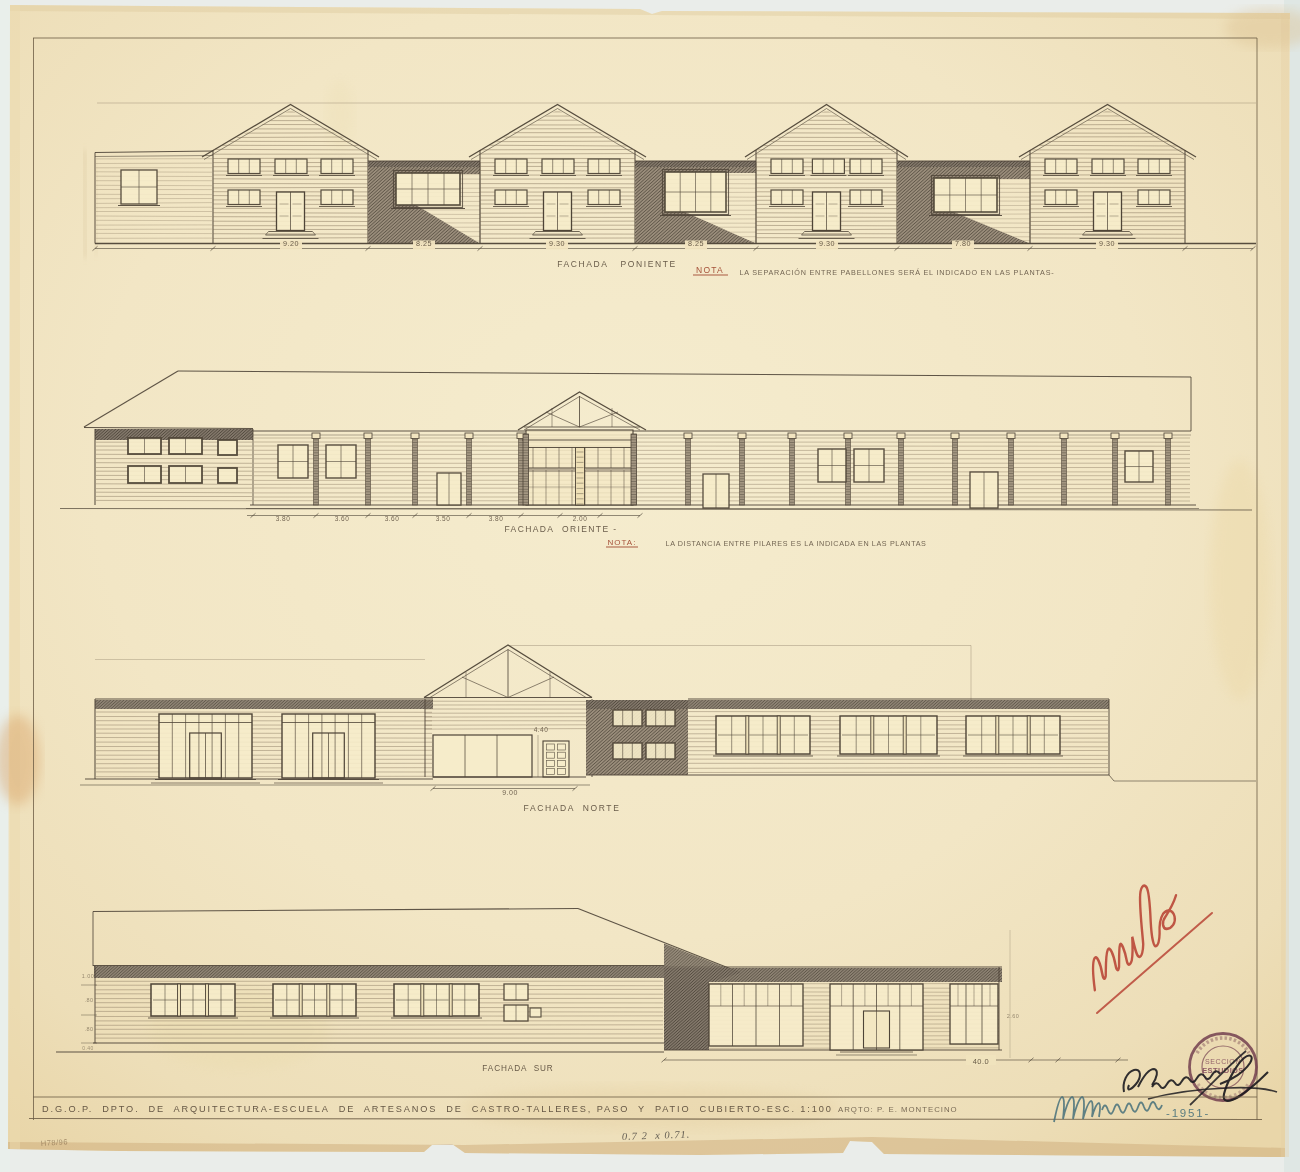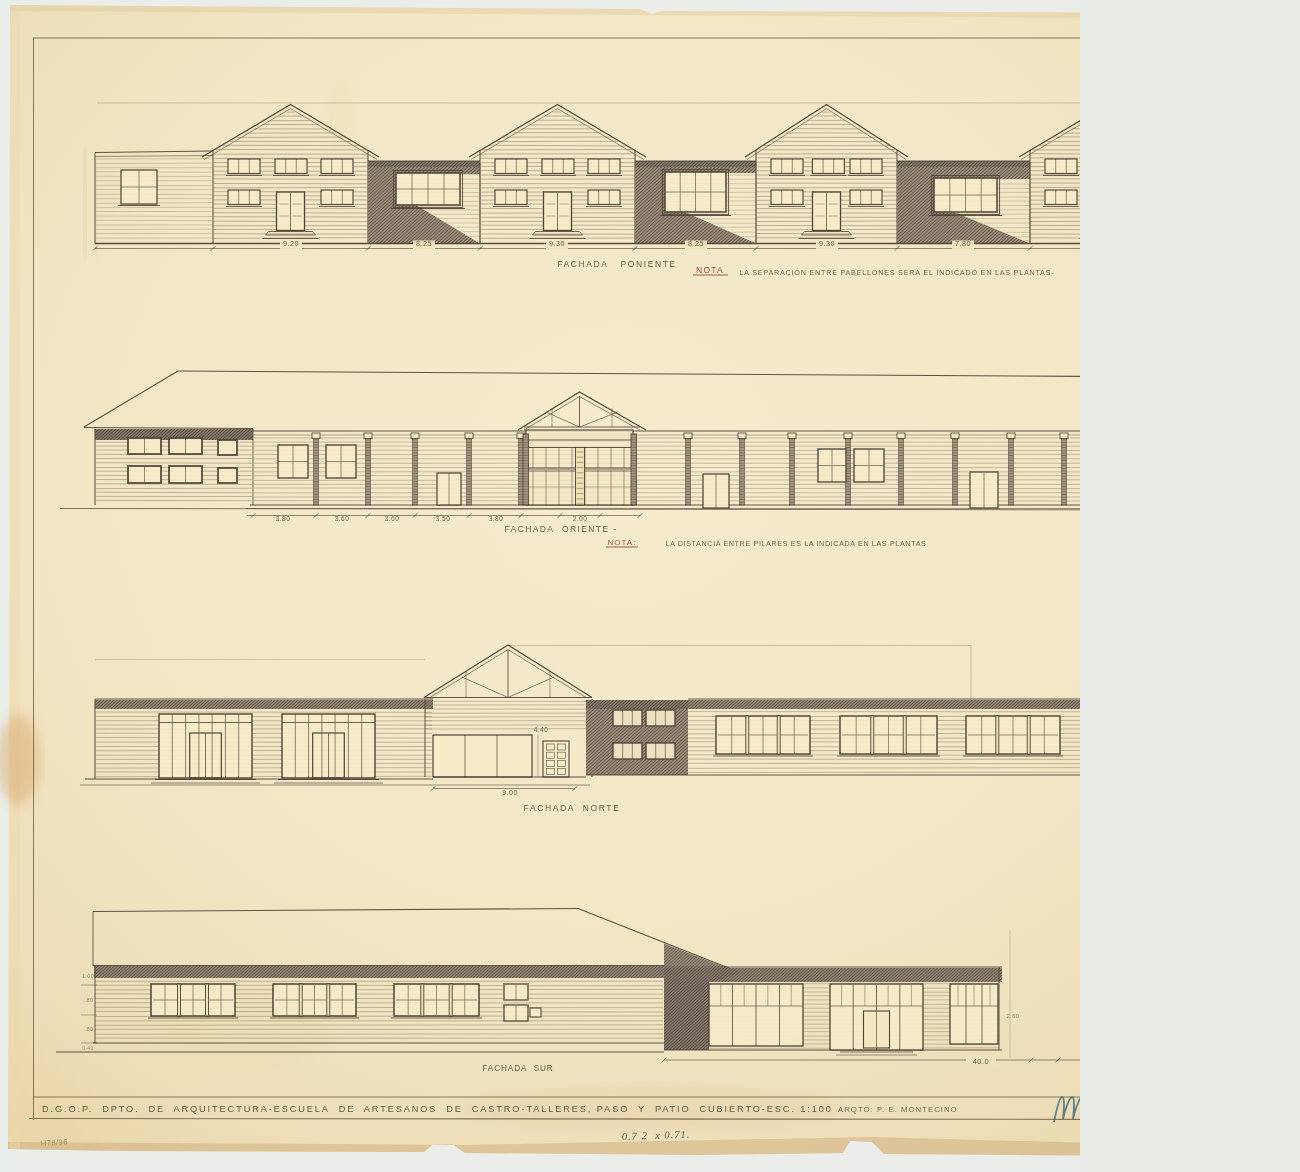--- a/index.html
+++ b/index.html
@@ -1,15 +1,15 @@
 <!DOCTYPE html>
 <html><head><meta charset="utf-8">
 <style>
 html,body{margin:0;padding:0;background:#e8ebe6;}
-#wrap{position:relative;width:1080px;height:1172px;overflow:hidden;}
+#wrap{position:relative;width:1300px;height:1172px;overflow:hidden;}
 </style></head><body>
 <div id="wrap">
 <svg width="1300" height="1172" viewBox="0 0 1300 1172" xmlns="http://www.w3.org/2000/svg">
 <defs>
 <pattern id="ht" width="2.4" height="2.4" patternUnits="userSpaceOnUse" patternTransform="rotate(48)">
   <rect width="2.4" height="2.4" fill="#9a8d7b" stroke="none"></rect>
   <line x1="0" y1="0" x2="0" y2="2.4" stroke="#4e4639" stroke-width="1.2"></line>
 </pattern>
 <pattern id="htd" width="2.2" height="2.2" patternUnits="userSpaceOnUse" patternTransform="rotate(48)">
   <rect width="2.2" height="2.2" fill="#82776a"></rect>

